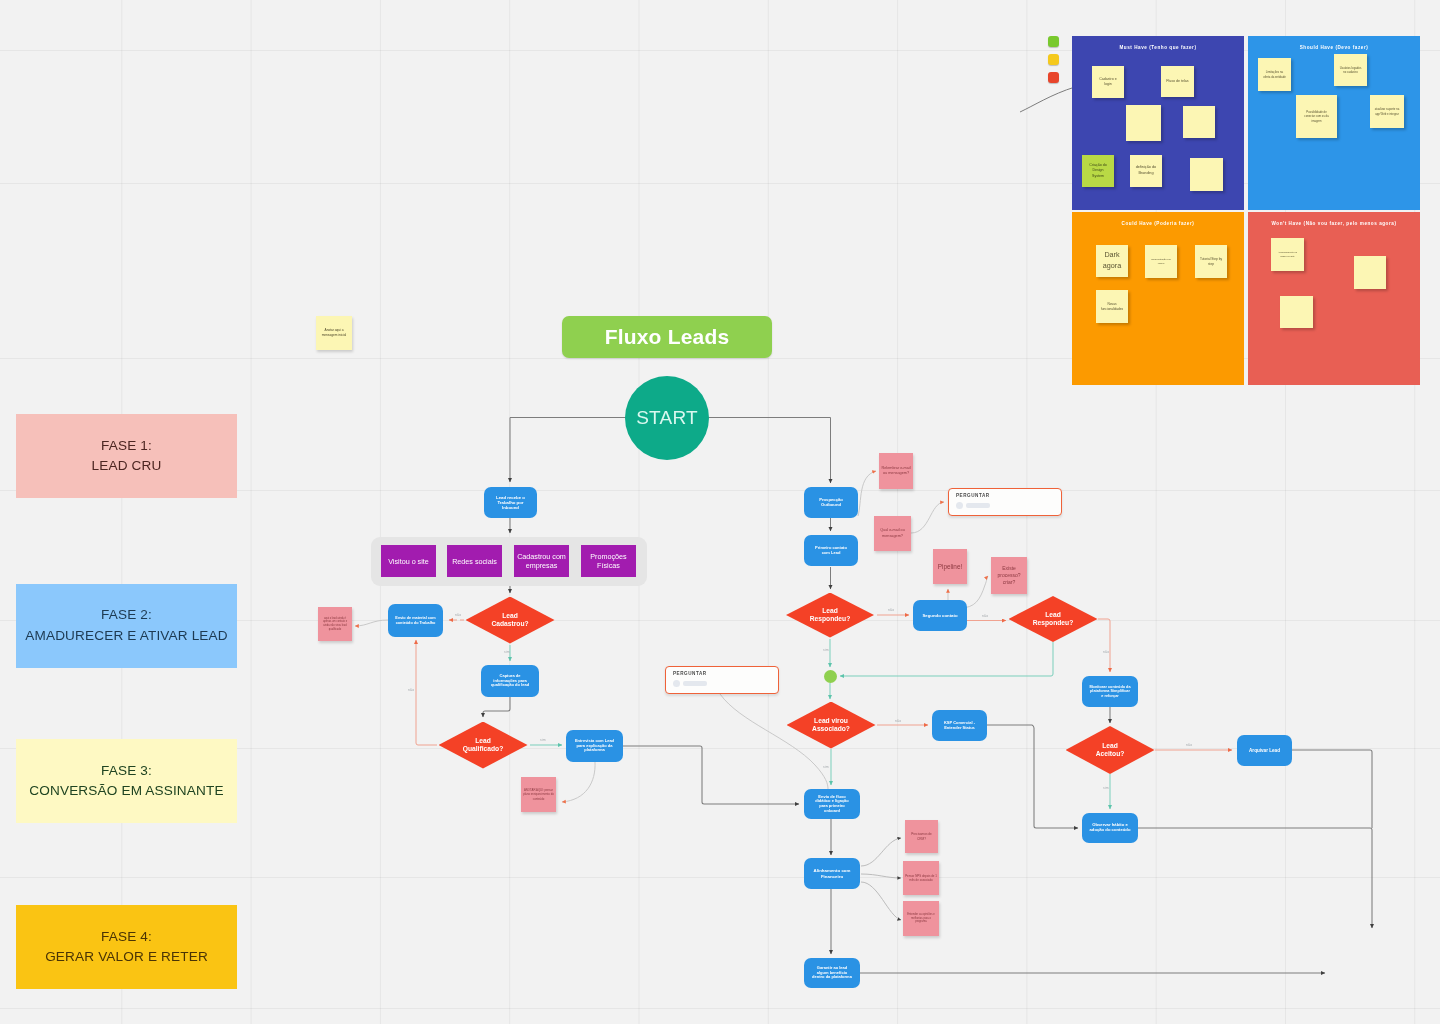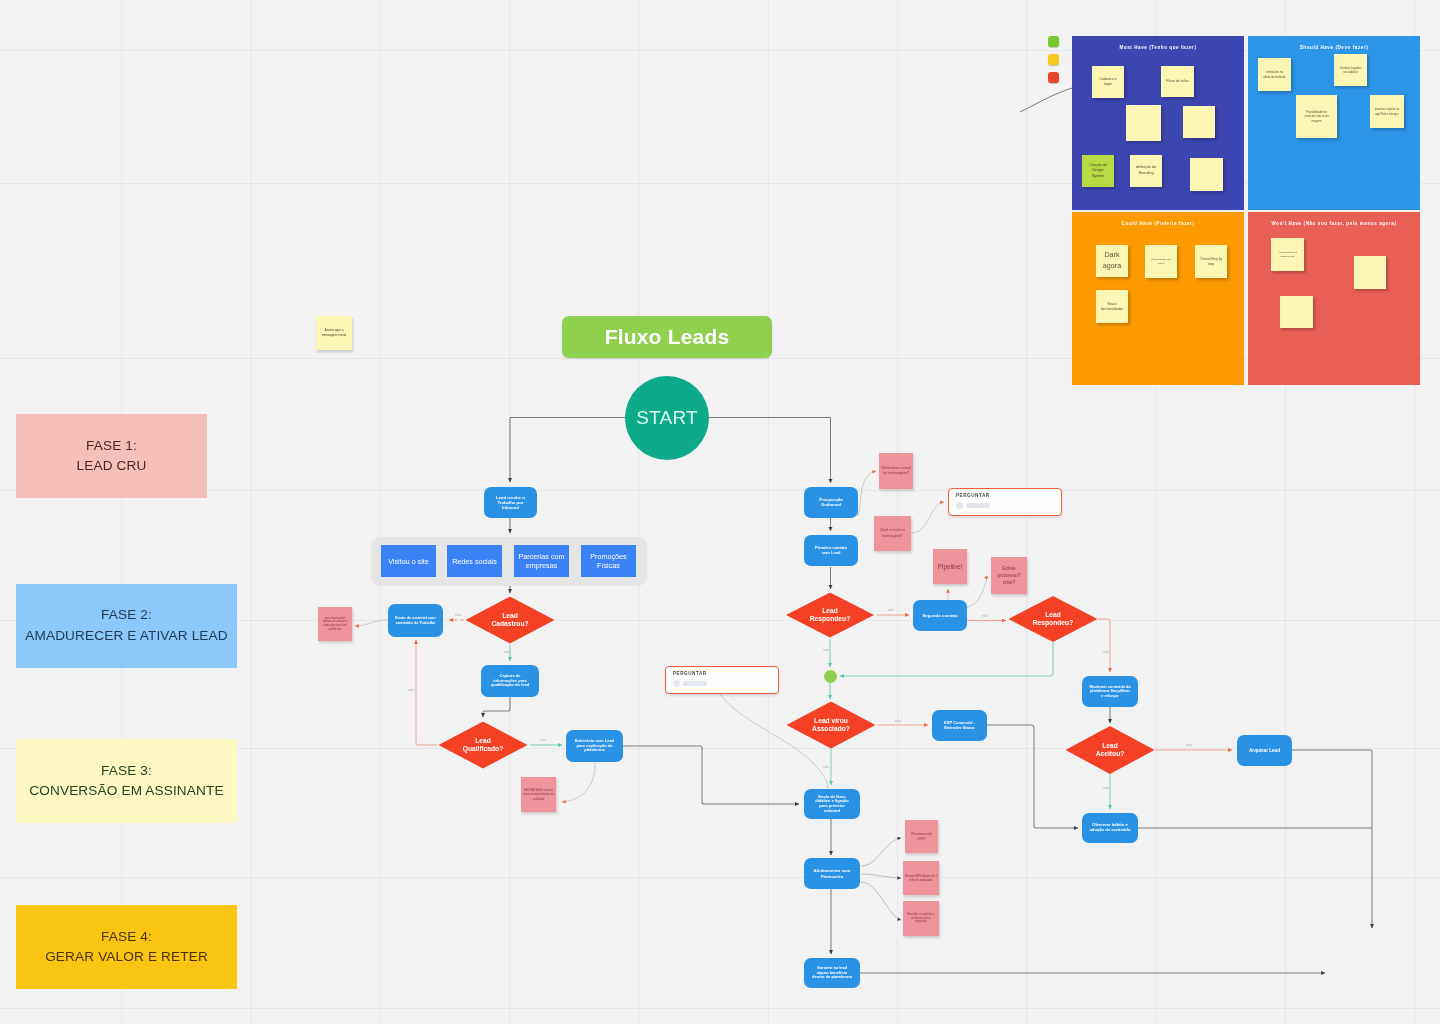--- a/index.html
+++ b/index.html
@@ -46,21 +46,21 @@
     color:#d9f8ef; font-size:19px; letter-spacing:.2px;}
 
   
   .proc { position:absolute; background:#2a92e4; border-radius:7px;
     display:flex; align-items:center; justify-content:center; text-align:center;
     color:#fff; font-weight:bold; line-height:1.16;
     padding:2px 3px; }
   .proc > span { display:block; width:84%; }
 
   
-  .cyan { position:absolute; background:#3b82f6; display:flex;
+  .cyan { position:absolute; background:#a21caf; display:flex;
     align-items:center; justify-content:center; text-align:center;
     color:#fff; font-size:7.2px; line-height:1.25; padding:2px;}
   .cyan-group { position:absolute; background:#e5e5e5; border-radius:9px; }
 
   
   .dec { position:absolute; display:flex; align-items:center;
     justify-content:center; text-align:center; color:#fff;
     font-weight:bold; line-height:1.15; }
   .dec .dshape { position:absolute; inset:0; background:#f44126;
     clip-path: polygon(50% 0, 100% 50%, 50% 100%, 0 50%); }
@@ -176,42 +176,42 @@
     <path d="M960,608 C975,608 980,600 985,585 C987,580 987,577 988,576" marker-end="url(#ap)"></path>
     <path d="M720,694 C740,722 790,738 815,765 C826,777 828,784 828,789"></path>
     <path d="M595,762 C596,782 586,800 562,802" marker-end="url(#ap)"></path>
     <path d="M388,620 C372,620 368,626 355,626" marker-end="url(#ap)"></path>
 
     <path d="M1020,112 C1033,106 1052,94 1075,87 L1092,84" stroke="#7d7d7d"></path>
     <path d="M948,601 L948,589" marker-end="url(#ap)"></path>
   </g>
 </svg>
 
-<div class="phase" style="left:16px;top:414px;width:191px;height:84px;background:#f6c0ba;color:#4d2622;">
+<div class="phase" style="left:16px;top:414px;width:221px;height:84px;background:#f6c0ba;color:#4d2622;">
   <span>FASE 1:</span>
   <span>LEAD CRU</span>
 </div>
 <div class="phase" style="left:16px;top:583.5px;width:221px;height:84px;background:#8bc8fc;color:#1d3a52;">
   <span>FASE 2:</span>
   <span>AMADURECER E ATIVAR LEAD</span>
 </div>
 <div class="phase" style="left:16px;top:739px;width:221px;height:84px;background:#fef9c3;color:#1f4421;">
   <span>FASE 3:</span>
   <span>CONVERSÃO EM ASSINANTE</span>
 </div>
 <div class="phase" style="left:16px;top:905px;width:221px;height:84px;background:#fac413;color:#4a3405;">
   <span>FASE 4:</span>
   <span>GERAR VALOR E RETER</span>
 </div>
 <div class="title-pill" style="left:562px;top:316px;width:210px;height:42px;border-radius:7px;">Fluxo Leads</div>
 <div class="terminator" style="left:625px;top:376px;width:84px;height:84px;">START</div>
 <div class="cyan-group" style="left:371px;top:537px;width:276px;height:49px;"></div>
 <div class="cyan" style="left:381px;top:545px;width:55px;height:32px;">Visitou o site</div>
 <div class="cyan" style="left:447px;top:545px;width:55px;height:32px;">Redes sociais</div>
-<div class="cyan" style="left:514px;top:545px;width:55px;height:32px;">Parcerias com empresas</div>
+<div class="cyan" style="left:514px;top:545px;width:55px;height:32px;">Cadastrou com empresas</div>
 <div class="cyan" style="left:581px;top:545px;width:55px;height:32px;">Promoções Físicas</div>
 <div class="proc" style="left:484px;top:487px;width:53px;height:31px;font-size:4.3px;">
       <span>Lead recebe o Trabalho por Inbound</span>
     </div>
 <div class="proc" style="left:388px;top:604px;width:55px;height:33px;font-size:3.8px;">
       <span>Envio de material com conteúdo do Trabalho</span>
     </div>
 <div class="proc" style="left:481px;top:665px;width:58px;height:32px;font-size:4.0px;">
       <span>Captura de informações para qualificação do lead</span>
     </div>

